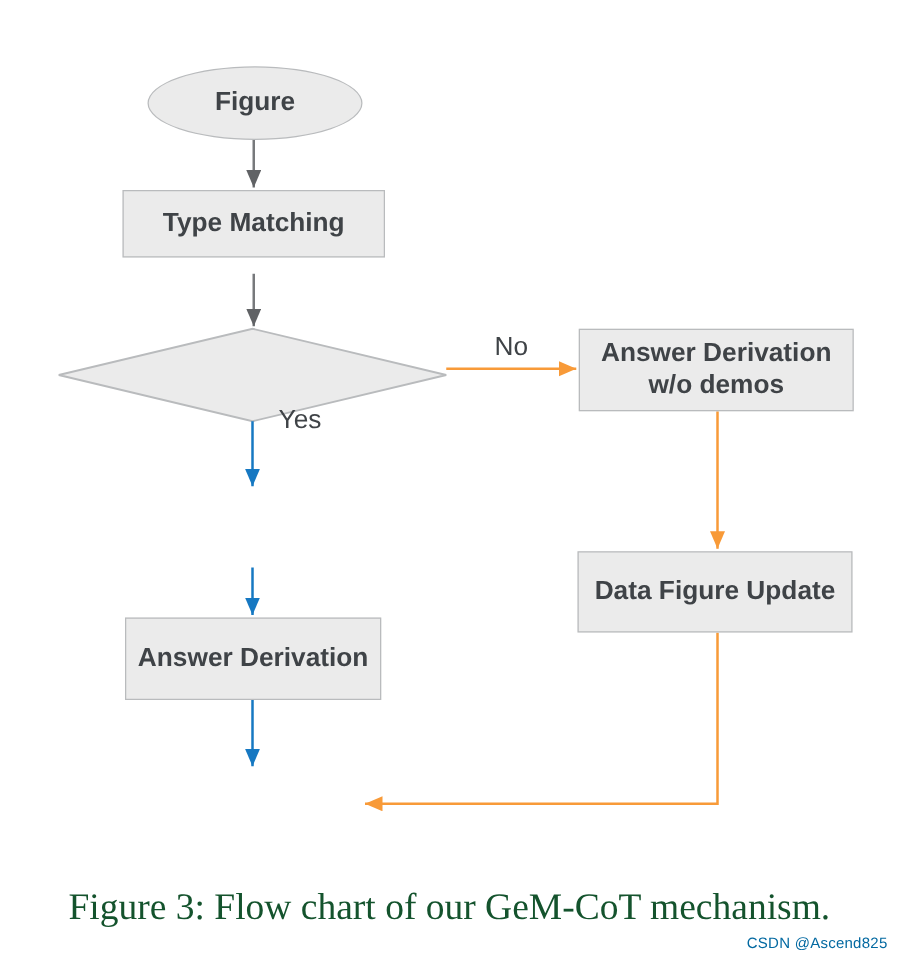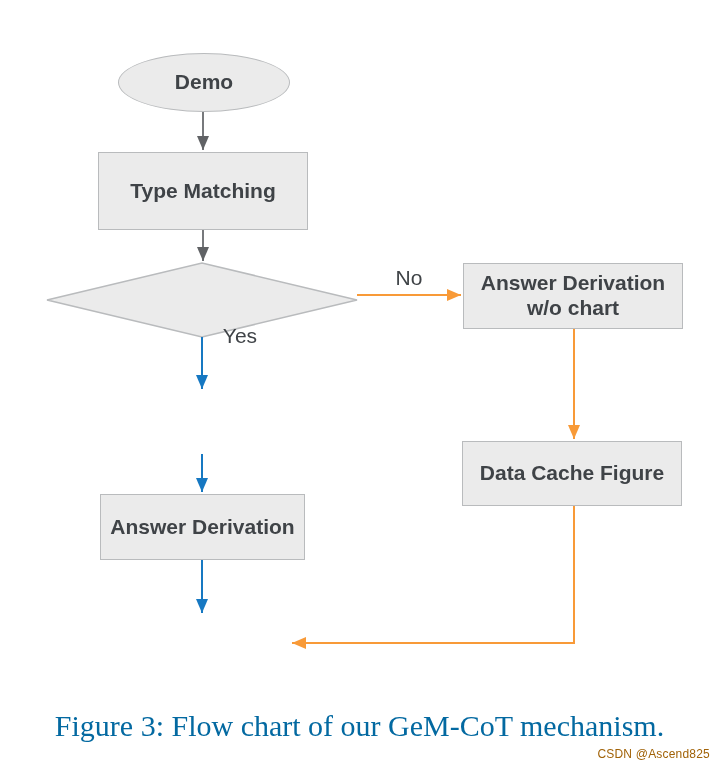--- a/index.html
+++ b/index.html
@@ -43,28 +43,28 @@
     text-align: center;
   }
   .caption {
     position: absolute;
     left: 0;
     top: 709px;
     width: 719px;
     text-align: center;
     font-family: "Liberation Serif", serif;
     font-size: 30px;
-    color: #0369a1;
+    color: #14532d;
   }
   .watermark {
     position: absolute;
     top: 747px;
     right: 9px;
     font-size: 12px;
-    color: #a16207;
+    color: #0369a1;
     letter-spacing: 0.2px;
   }
 </style>
 </head>
 <body>
 
 <div id="screen">
 
   <svg id="edges" width="719" height="700" viewBox="0 0 719 700">
     <defs>
@@ -87,40 +87,40 @@
     <path d="M202,337 V389" stroke="#1678c2" stroke-width="2" fill="none" marker-end="url(#ah-blue)"></path>
     <path d="M202,454 V492" stroke="#1678c2" stroke-width="2" fill="none" marker-end="url(#ah-blue)"></path>
     <path d="M202,560 V613" stroke="#1678c2" stroke-width="2" fill="none" marker-end="url(#ah-blue)"></path>
 
     <path d="M357,295 H461" stroke="#f89a38" stroke-width="2" fill="none" marker-end="url(#ah-orange)"></path>
     <path d="M574,329 V439" stroke="#f89a38" stroke-width="2" fill="none" marker-end="url(#ah-orange)"></path>
     <path d="M574,506 V643 H292" stroke="#f89a38" stroke-width="2" fill="none" marker-end="url(#ah-orange)"></path>
   </svg>
 
   <div class="node ellipse" style="left:118px; top:53px; width:172px; height:59px;">
-    <span>Demo</span>
+    <span>Figure</span>
   </div>
 
-  <div class="node" style="left:98px; top:152px; width:210px; height:78px;">
+  <div class="node" style="left:98px; top:152px; width:210px; height:54px;">
     <span>Type Matching</span>
   </div>
 
 
   <div class="node" style="left:463px; top:263px; width:220px; height:66px;">
     <span>Answer Derivation</span>
-    <span>w/o chart</span>
+    <span>w/o demos</span>
   </div>
 
 
   <div class="node" style="left:100px; top:494px; width:205px; height:66px;">
     <span>Answer Derivation</span>
   </div>
 
   <div class="node" style="left:462px; top:441px; width:220px; height:65px;">
-    <span>Data Cache Figure</span>
+    <span>Data Figure Update</span>
   </div>
 
 
   <div class="edge-label" style="left:383px; top:266px; width:52px;">No</div>
   <div class="edge-label" style="left:214px; top:324px; width:52px;">Yes</div>
 
   <div class="caption">Figure 3: Flow chart of our GeM-CoT mechanism.</div>
   <div class="watermark">CSDN @Ascend825</div>
 
 </div>

